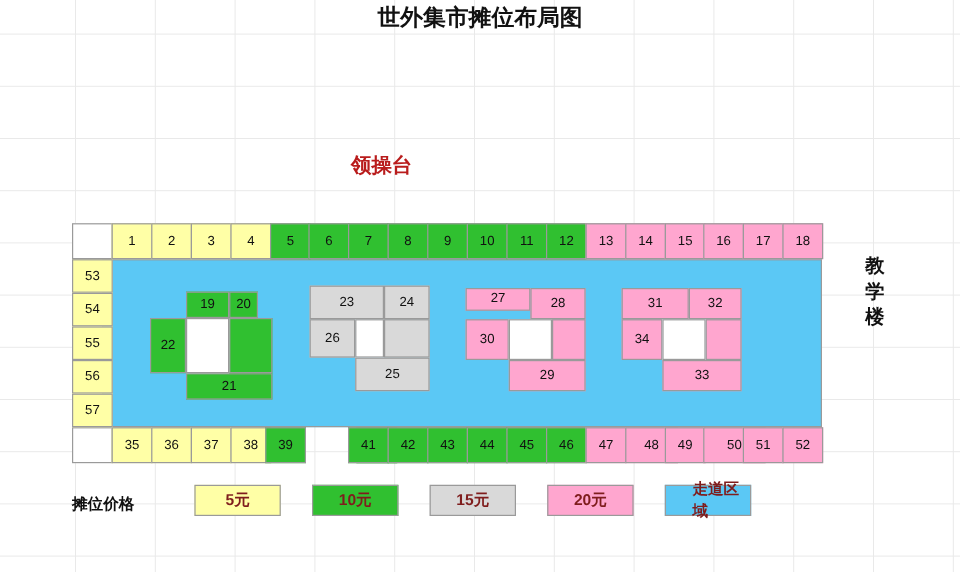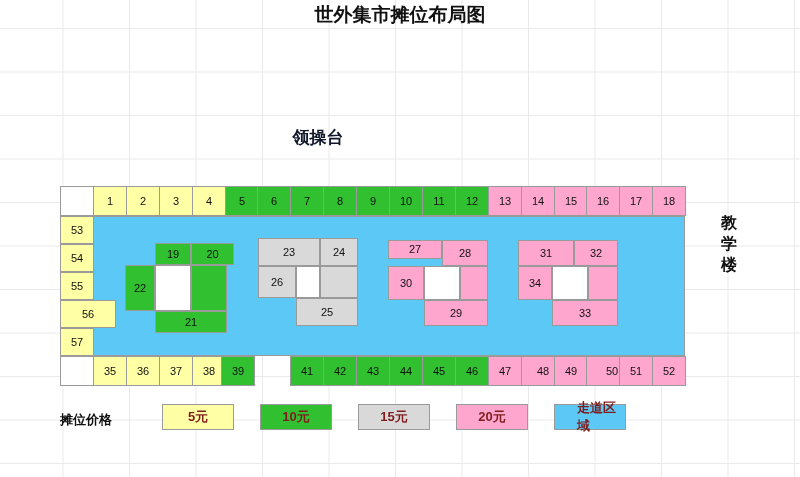--- a/index.html
+++ b/index.html
@@ -38,21 +38,21 @@
     z-index: 5;
   }
   #stage-label {
     position: absolute;
     top: 126px;
     left: 0;
     width: 636px;
     text-align: center;
     font-size: 17px;
     font-weight: bold;
-    color: #0f172a;
+    color: #b91c1c;
     z-index: 5;
   }
   #building-label {
     position: absolute;
     left: 716px;
     top: 212px;
     width: 26px;
     font-size: 16px;
     font-weight: bold;
     color: #111;
@@ -178,27 +178,27 @@
       <div class="cell c-pink" style="left: 461px; top: 170px; width: 44px; height: 30px;">48</div>
       <div class="cell c-pink" style="left: 494px; top: 170px; width: 34px; height: 30px;">49</div>
       <div class="cell c-pink" style="left: 526px; top: 170px; width: 52px; height: 30px;">50</div>
       <div class="cell c-pink" style="left: 559px; top: 170px; width: 34px; height: 30px;">51</div>
       <div class="cell c-pink" style="left: 592px; top: 170px; width: 34px; height: 30px;">52</div>
     </div>
   <div id="left-col">
       <div class="cell c-yellow" style="left: 0px; top: 30px; width: 34px; height: 28px;">53</div>
       <div class="cell c-yellow" style="left: 0px; top: 58px; width: 34px; height: 28px;">54</div>
       <div class="cell c-yellow" style="left: 0px; top: 86px; width: 34px; height: 28px;">55</div>
-      <div class="cell c-yellow" style="left: 0px; top: 114px; width: 56px; height: 28px;">56</div>
+      <div class="cell c-yellow" style="left: 0px; top: 114px; width: 34px; height: 28px;">56</div>
       <div class="cell c-yellow" style="left: 0px; top: 142px; width: 34px; height: 28px;">57</div>
     </div>
   <div id="islands">
       <div style="position: absolute; left: 65px; top: 57px;">
         <div class="cell c-green" style="left: 30px; top: 0px; width: 36px; height: 22px;">19</div>
-        <div class="cell c-green" style="left: 66px; top: 0px; width: 43px; height: 22px;">20</div>
+        <div class="cell c-green" style="left: 66px; top: 0px; width: 24px; height: 22px;">20</div>
         <div class="cell c-green" style="left: 0px; top: 22px; width: 30px; height: 46px;">22</div>
         <div class="cell c-green" style="left: 30px; top: 68px; width: 72px; height: 22px;">21</div>
         <div class="cell c-green" style="left: 66px; top: 22px; width: 36px; height: 46px;"></div>
         <div class="cell c-white" style="left: 30px; top: 22px; width: 36px; height: 46px;"></div>
       </div>
       <div style="position: absolute; left: 198px; top: 52px;">
         <div class="cell c-gray" style="left: 0px; top: 0px; width: 62px; height: 28px;">23</div>
         <div class="cell c-gray" style="left: 62px; top: 0px; width: 38px; height: 28px;">24</div>
         <div class="cell c-gray" style="left: 0px; top: 28px; width: 38px; height: 32px;">26</div>
         <div class="cell c-gray" style="left: 38px; top: 60px; width: 62px; height: 28px;">25</div>

